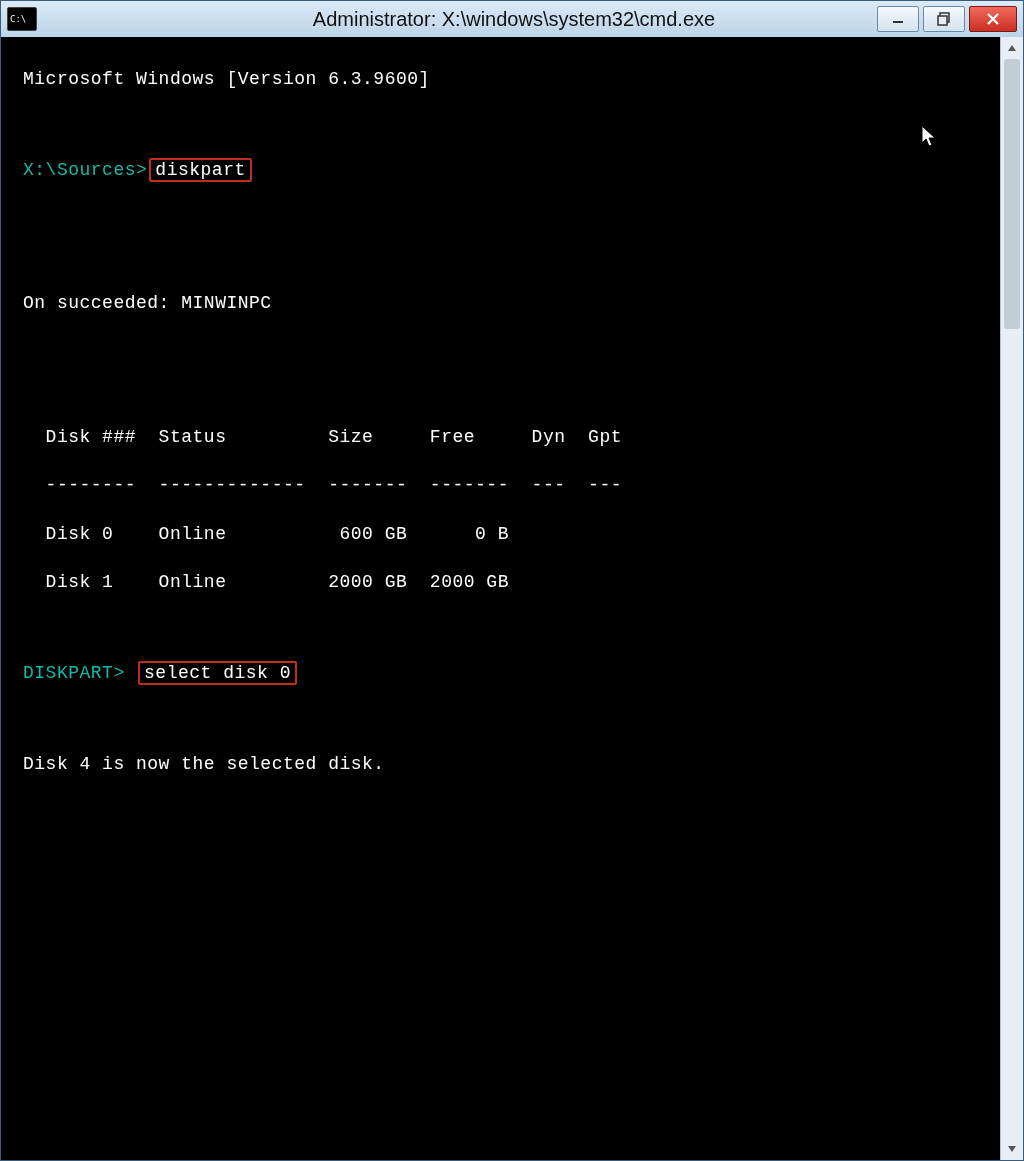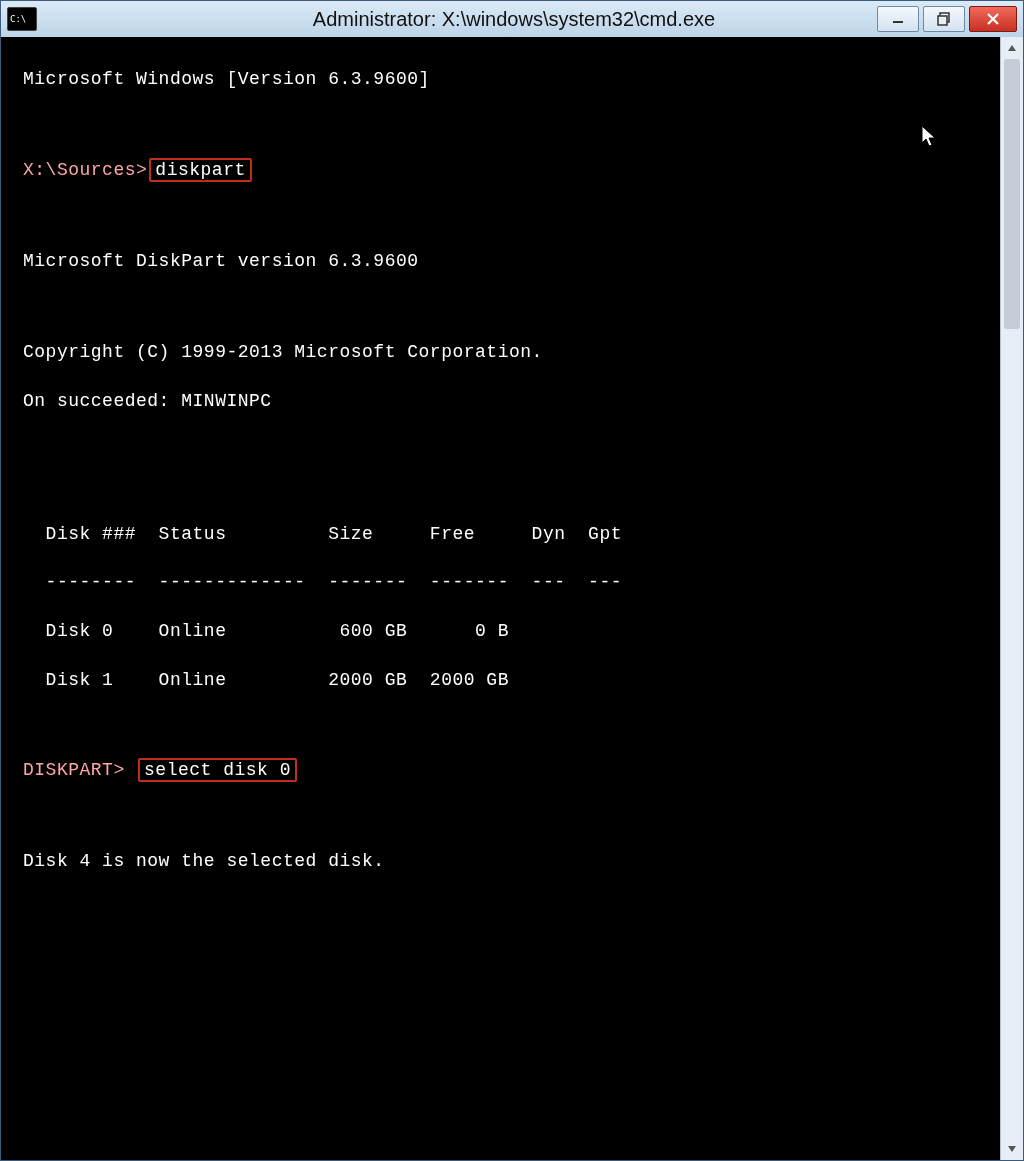--- a/index.html
+++ b/index.html
@@ -87,21 +87,21 @@
     letter-spacing:0.5px;
     margin-left:16px;
   }
   .console .line{white-space:pre;}
   .hl{
     border:2px solid #c12e1c;
     padding:0 4px;
     margin-left:2px;
     border-radius:2px;
   }
-  .prompt{color:#fca5a5;}
+  .prompt{color:#14b8a6;}
   .empty{height:18px;}
   .scrollbar{
     width:22px;
     background:#e7eef6;
     display:flex;
     flex-direction:column;
     border-left:1px solid #b7c3cf;
   }
   .sb-btn{
     height:22px;
@@ -161,23 +161,21 @@
       </div>
     </div>
   </div>
 
   <div class="client">
     <div class="console">
 <div class="line">Microsoft Windows [Version 6.3.9600]</div>
 <div class="empty"></div>
 <div class="line"><span class="prompt">X:\Sources&gt;</span><span class="hl">diskpart</span></div>
 <div class="empty"></div>
-<div class="line">Microsoft DiskPart version 6.3.9600</div>
-<div class="empty"></div>
-<div class="line">Copyright (C) 1999-2013 Microsoft Corporation.</div>
+<div class="empty"></div>
 <div class="line">On succeeded: MINWINPC</div>
 <div class="empty"></div>
 <div class="empty"></div>
 <div class="line">  Disk ###  Status         Size     Free     Dyn  Gpt</div>
 <div class="line">  --------  -------------  -------  -------  ---  ---</div>
 <div class="line">  Disk 0    Online          600 GB      0 B</div>
 <div class="line">  Disk 1    Online         2000 GB  2000 GB</div>
 <div class="empty"></div>
 <div class="line"><span class="prompt">DISKPART&gt;</span> <span class="hl">select disk 0</span></div>
 <div class="empty"></div>

